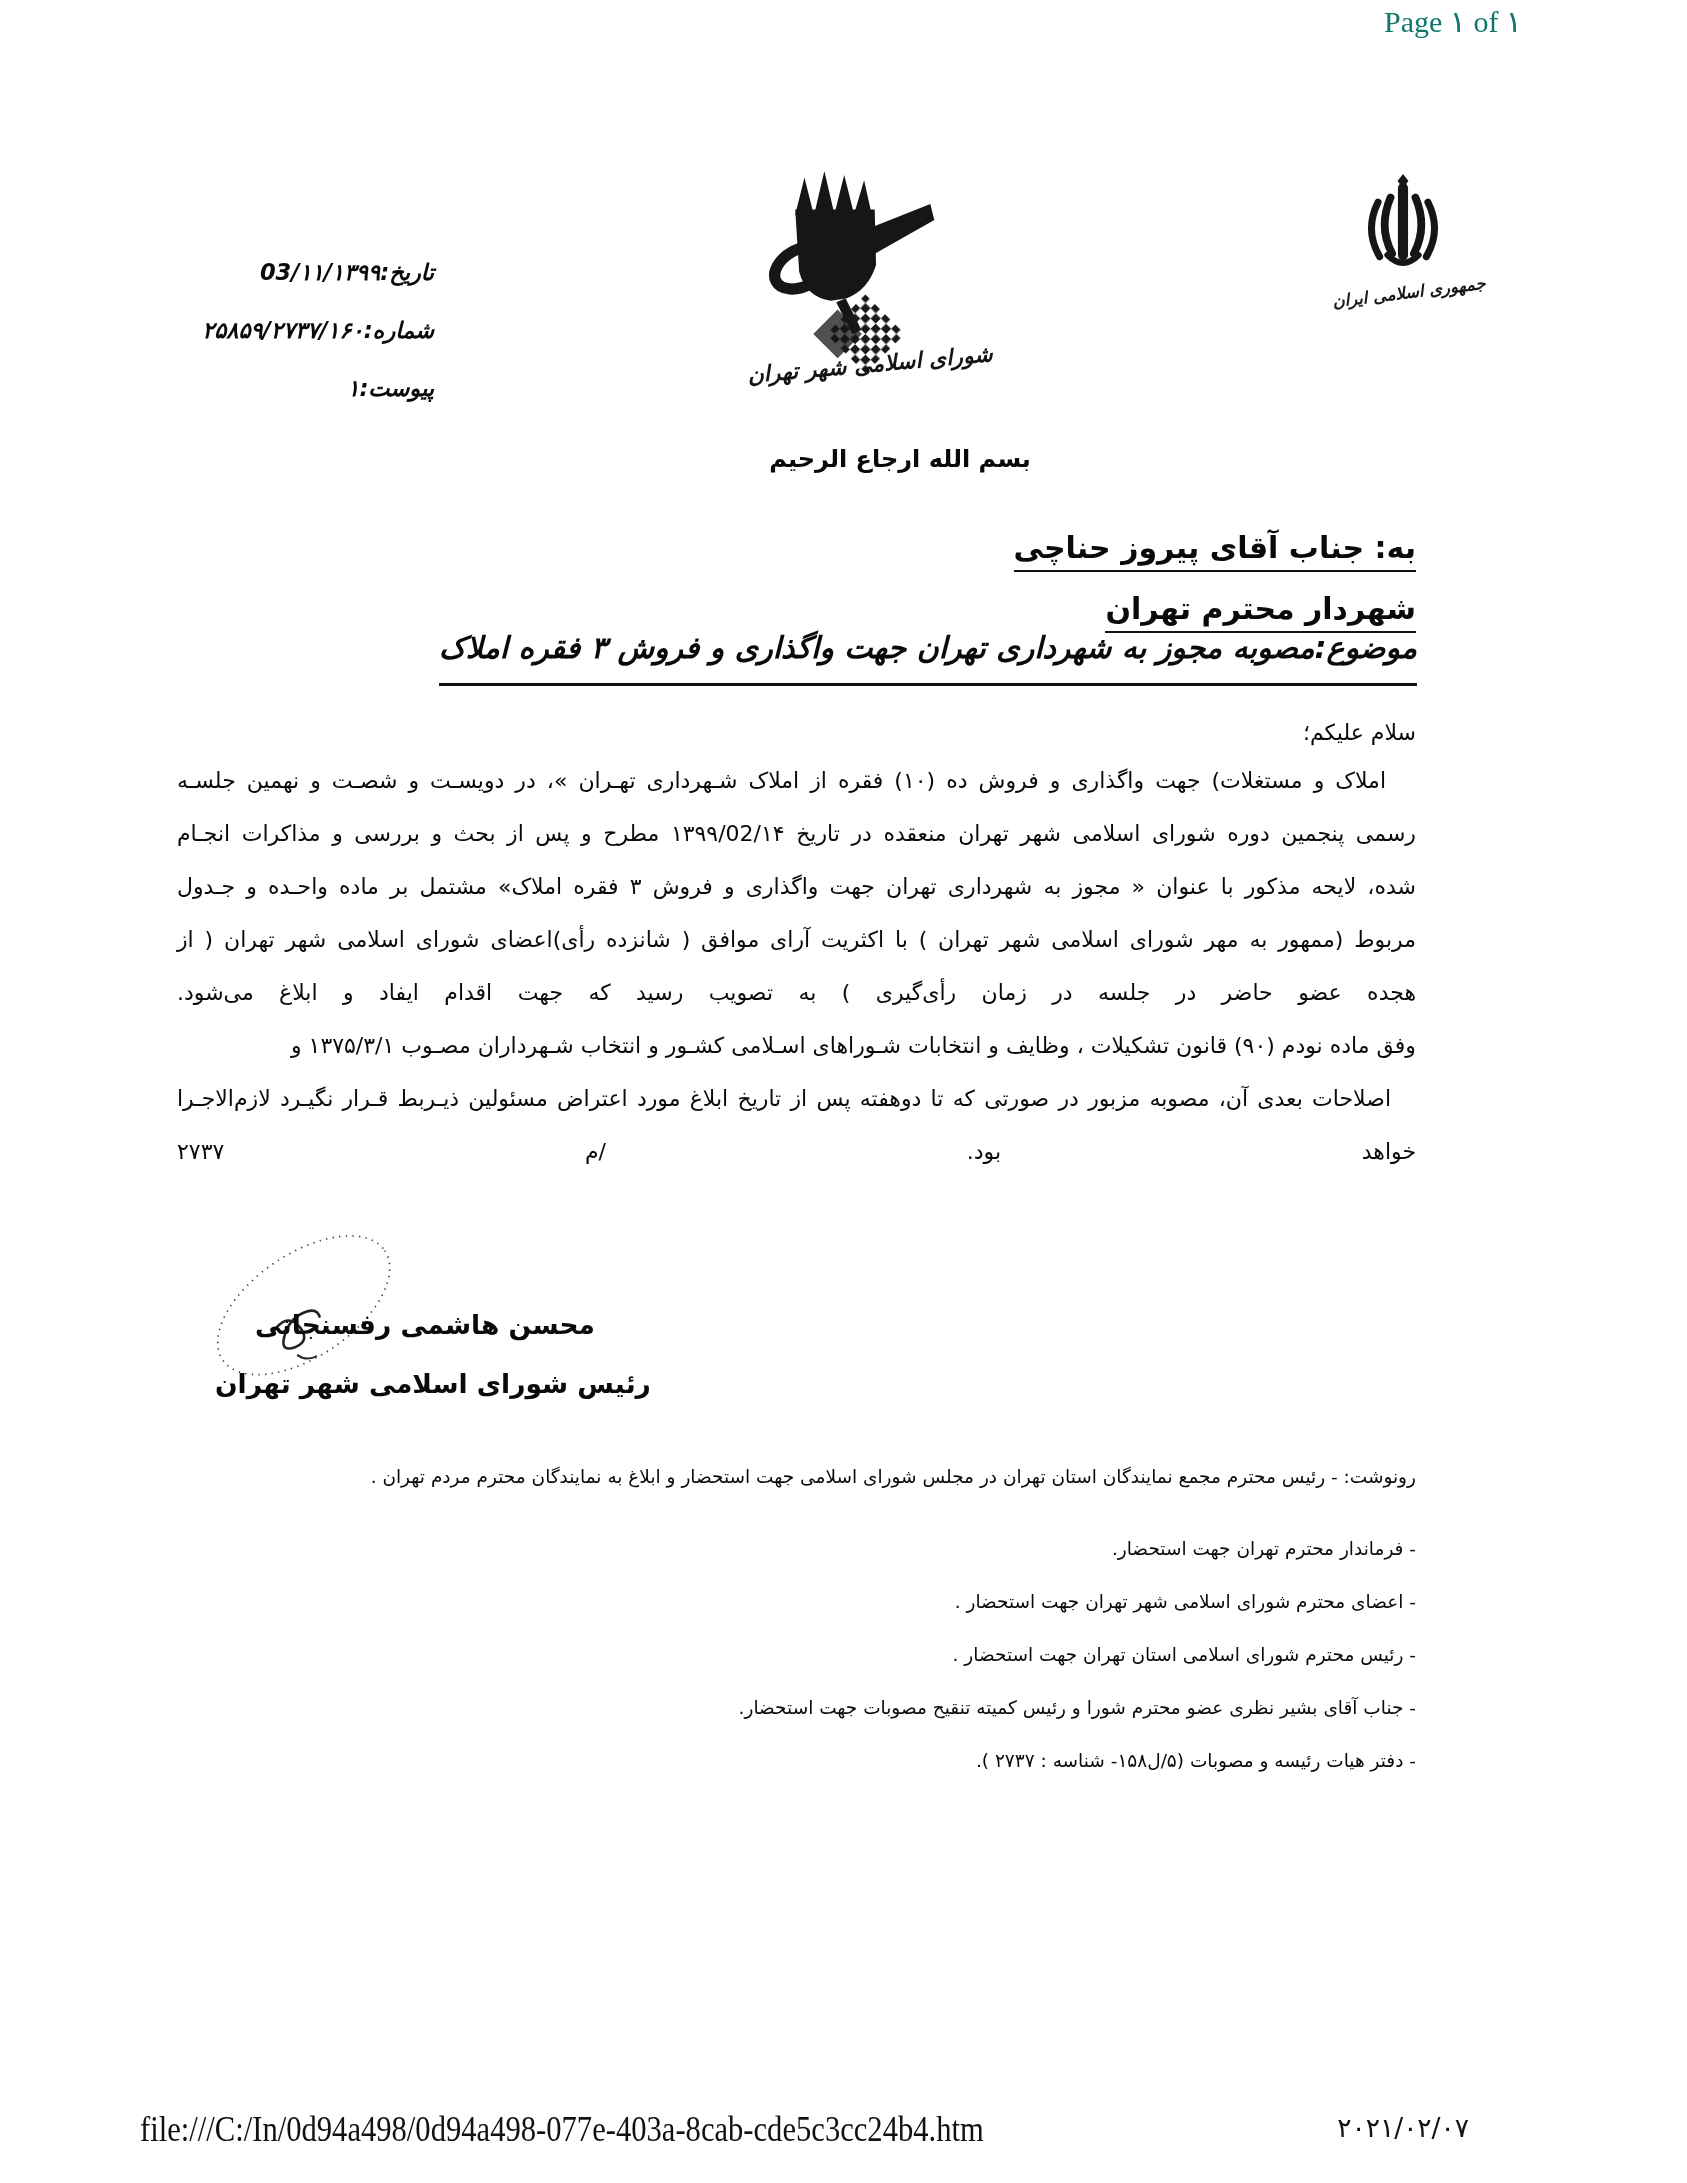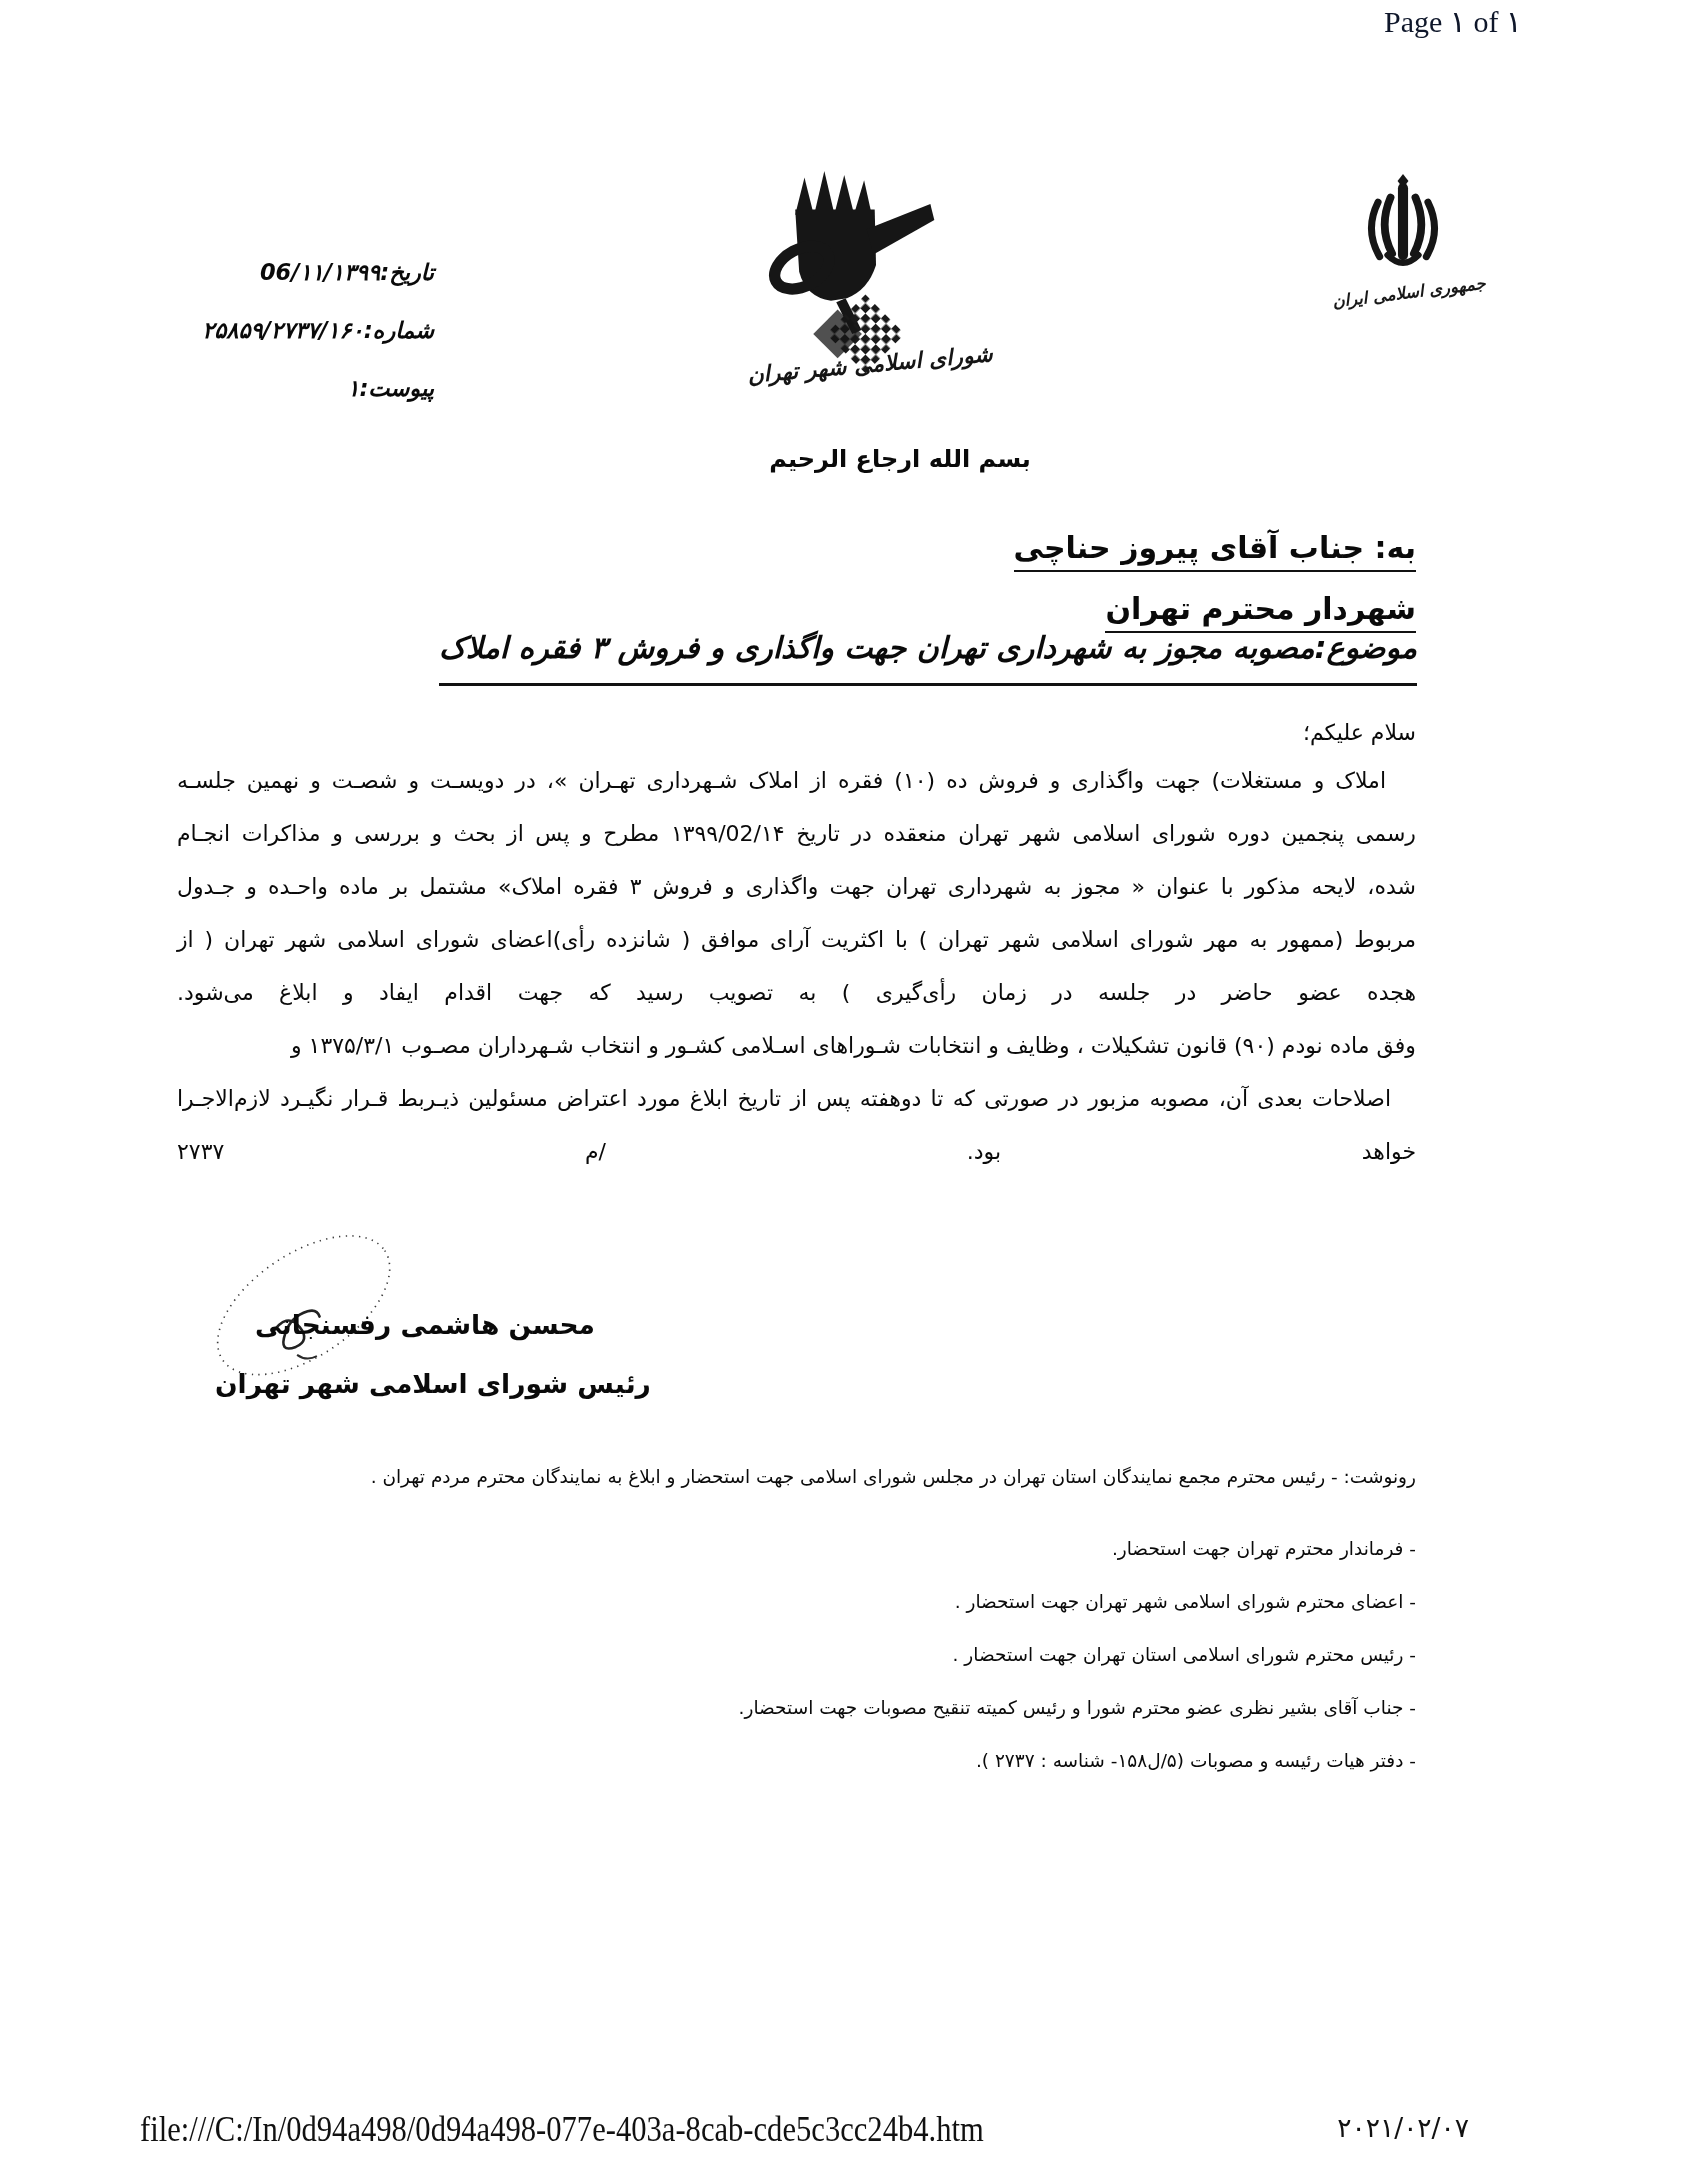--- a/index.html
+++ b/index.html
@@ -4,21 +4,21 @@
 <style>
   html,body{margin:0;padding:0;background:#e8e8e8;}
   .page{
     position:relative;width:1687px;height:2183px;background:#ffffff;
     overflow:hidden;color:#0a0a0a;
     font-family:"DejaVu Sans", sans-serif;
   }
   .abs{position:absolute;}
   
   .page-header{
-    top:4px;right:165px;font:30px "Liberation Serif", serif;color:#0f172a;
+    top:4px;right:165px;font:30px "Liberation Serif", serif;color:#0f766e;
   }
   
   .meta{
     top:243px;left:0;width:434px;direction:rtl;text-align:right;
   }
   .meta div{
     font-size:22.5px;font-weight:bold;font-style:italic;line-height:58px;
     white-space:nowrap;
   }
   
@@ -90,21 +90,21 @@
   svg .ink{fill:#161616;}
 </style>
 </head>
 <body>
 
 <div class="page">
 
   <div class="abs page-header">Page ۱ of ۱</div>
 
   <div class="abs meta">
-    <div>تاریخ:06/۱۱/۱۳۹۹</div>
+    <div>تاریخ:03/۱۱/۱۳۹۹</div>
     <div>شماره:۲۵۸۵۹/۲۷۳۷/۱۶۰</div>
     <div>پیوست:۱</div>
   </div>
 
   <div class="abs council-logo">
     <svg viewBox="0 0 260 320" width="183" height="212" aria-hidden="true">
       <defs>
         <pattern id="chk" width="22" height="22" patternUnits="userSpaceOnUse">
           <rect width="11" height="11" fill="#1a1a1a"></rect>
           <rect x="11" y="11" width="11" height="11" fill="#1a1a1a"></rect>

